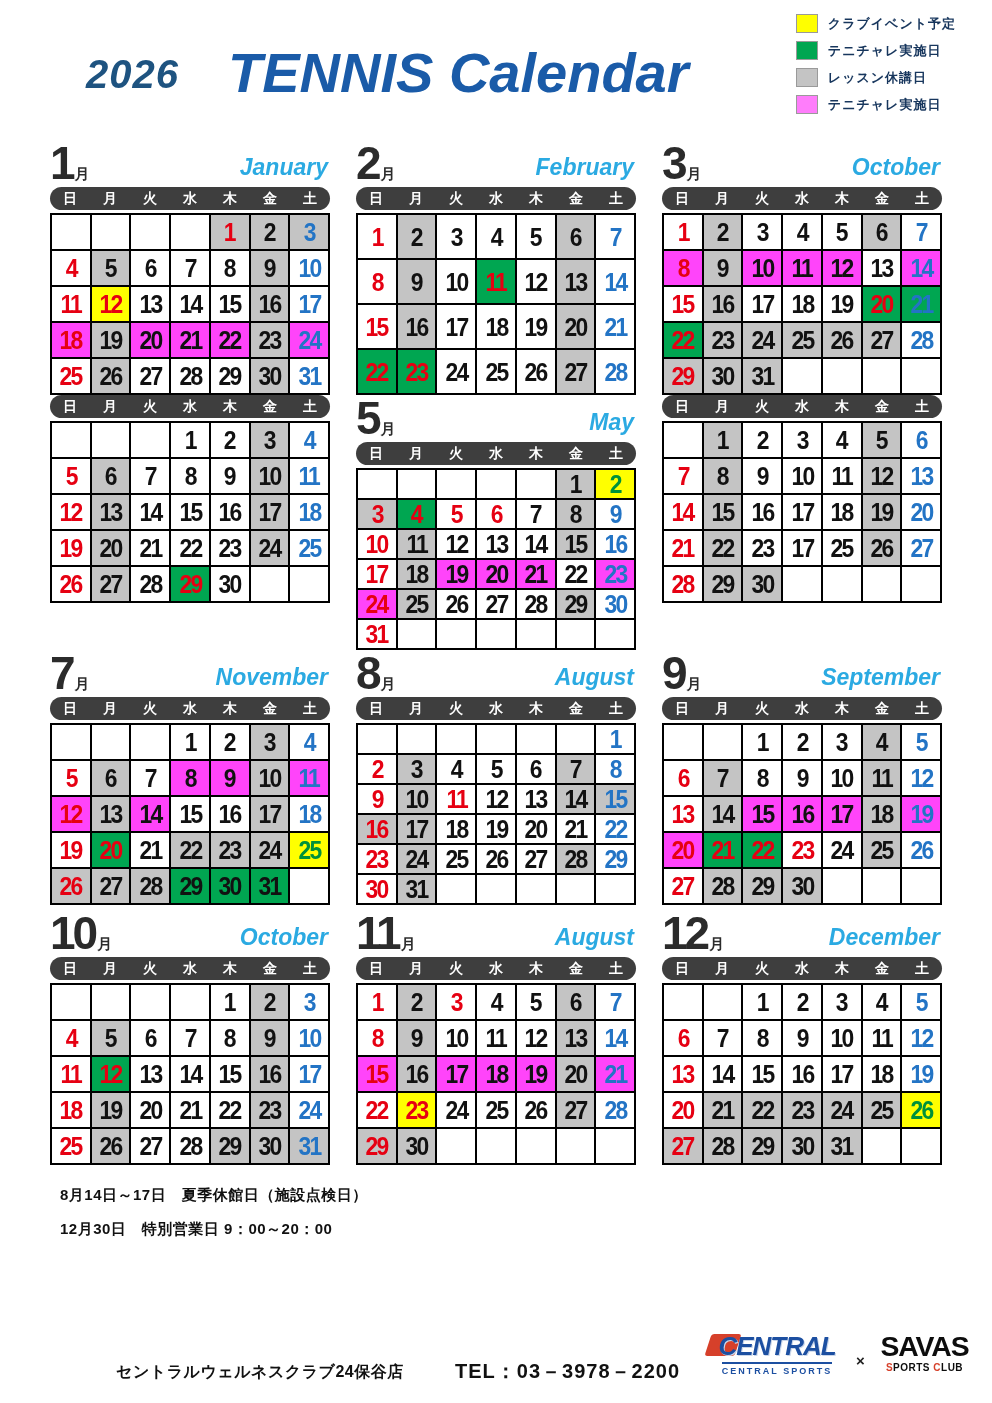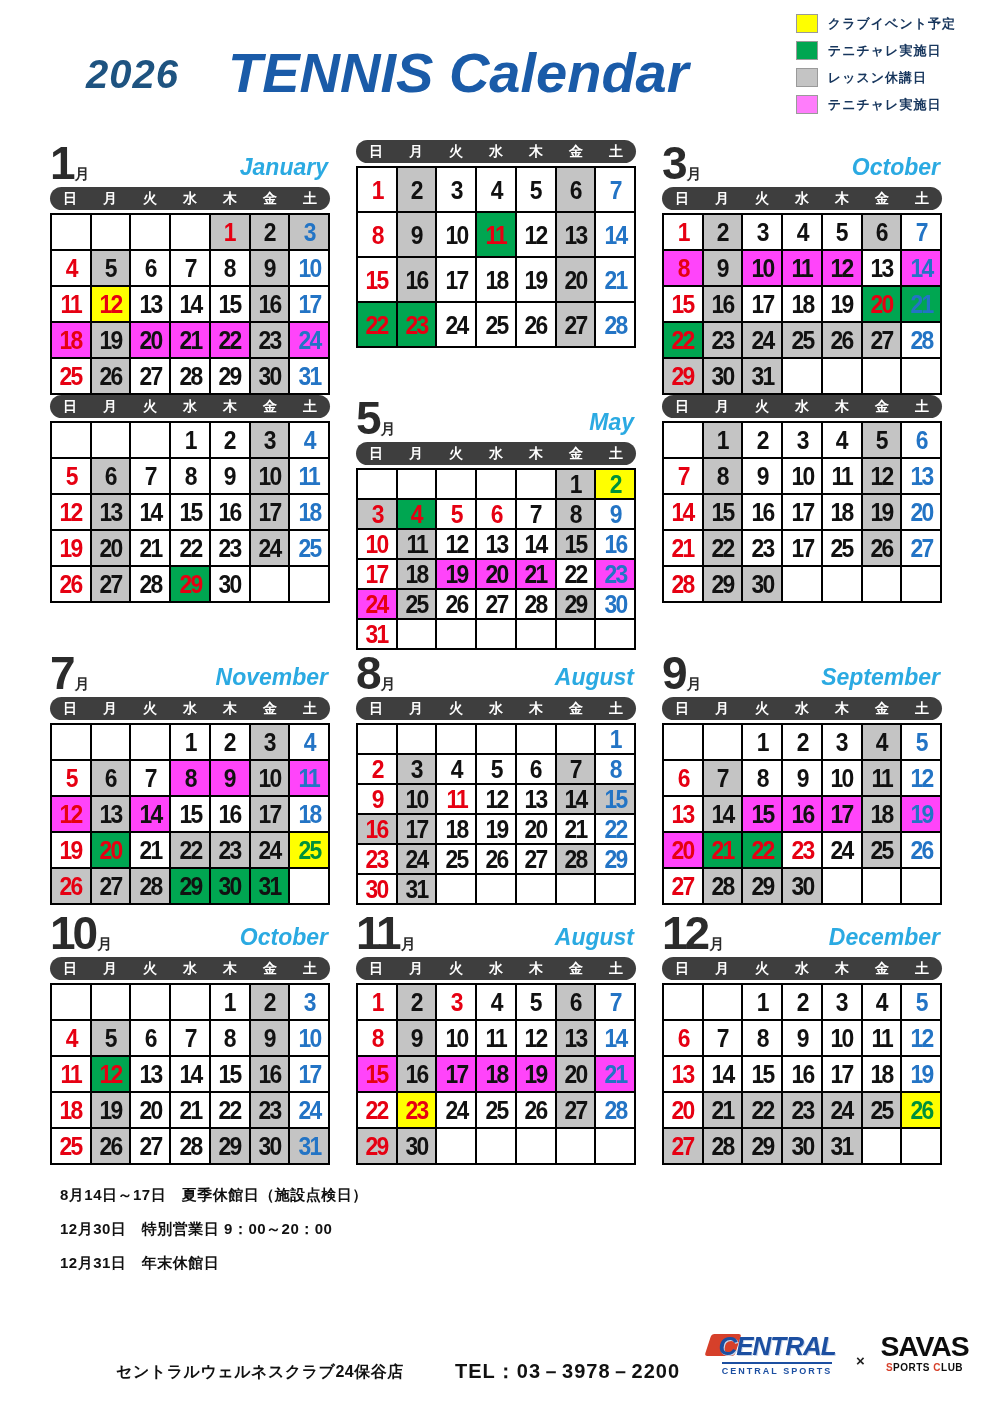--- a/index.html
+++ b/index.html
@@ -201,20 +201,21 @@
         </div>
         <div class="cell" style="background: rgb(196, 196, 196);">
           <span class="dn" style="color: rgb(17, 17, 17);">30</span>
         </div>
         <div class="cell" style="background: rgb(255, 255, 255);">
           <span class="dn" style="color: rgb(35, 116, 197);">31</span>
         </div>
       </div>
     </div>
     <div class="month">
+      <div class="m-head"><span class="m-num">2</span><span class="m-moon">月</span><span class="m-name">February</span></div>
       <div class="weekbar">
         <span>日</span>
         <span>月</span>
         <span>火</span>
         <span>水</span>
         <span>木</span>
         <span>金</span>
         <span>土</span>
       </div>
       <div class="m-grid" style="grid-template-rows: repeat(4, 1fr);">
@@ -1416,21 +1417,20 @@
         </div>
         <div class="cell"></div>
         <div class="cell"></div>
       </div>
     </div>
   </div>
 
 <div class="notes">
     <div class="note-line">8月14日～17日　夏季休館日（施設点検日）</div>
     <div class="note-line">12月30日　特別営業日 9：00～20：00</div>
-    <div class="note-line">12月31日　年末休館日</div>
   </div>
 
 <div class="club-name">セントラルウェルネスクラブ24保谷店</div>
 <div class="tel">TEL：03－3978－2200</div>
 
 <div class="central-logo">
   <div class="central-word">
     <span class="central-stripe"></span>
     <span>CENTRAL</span>
   </div>

